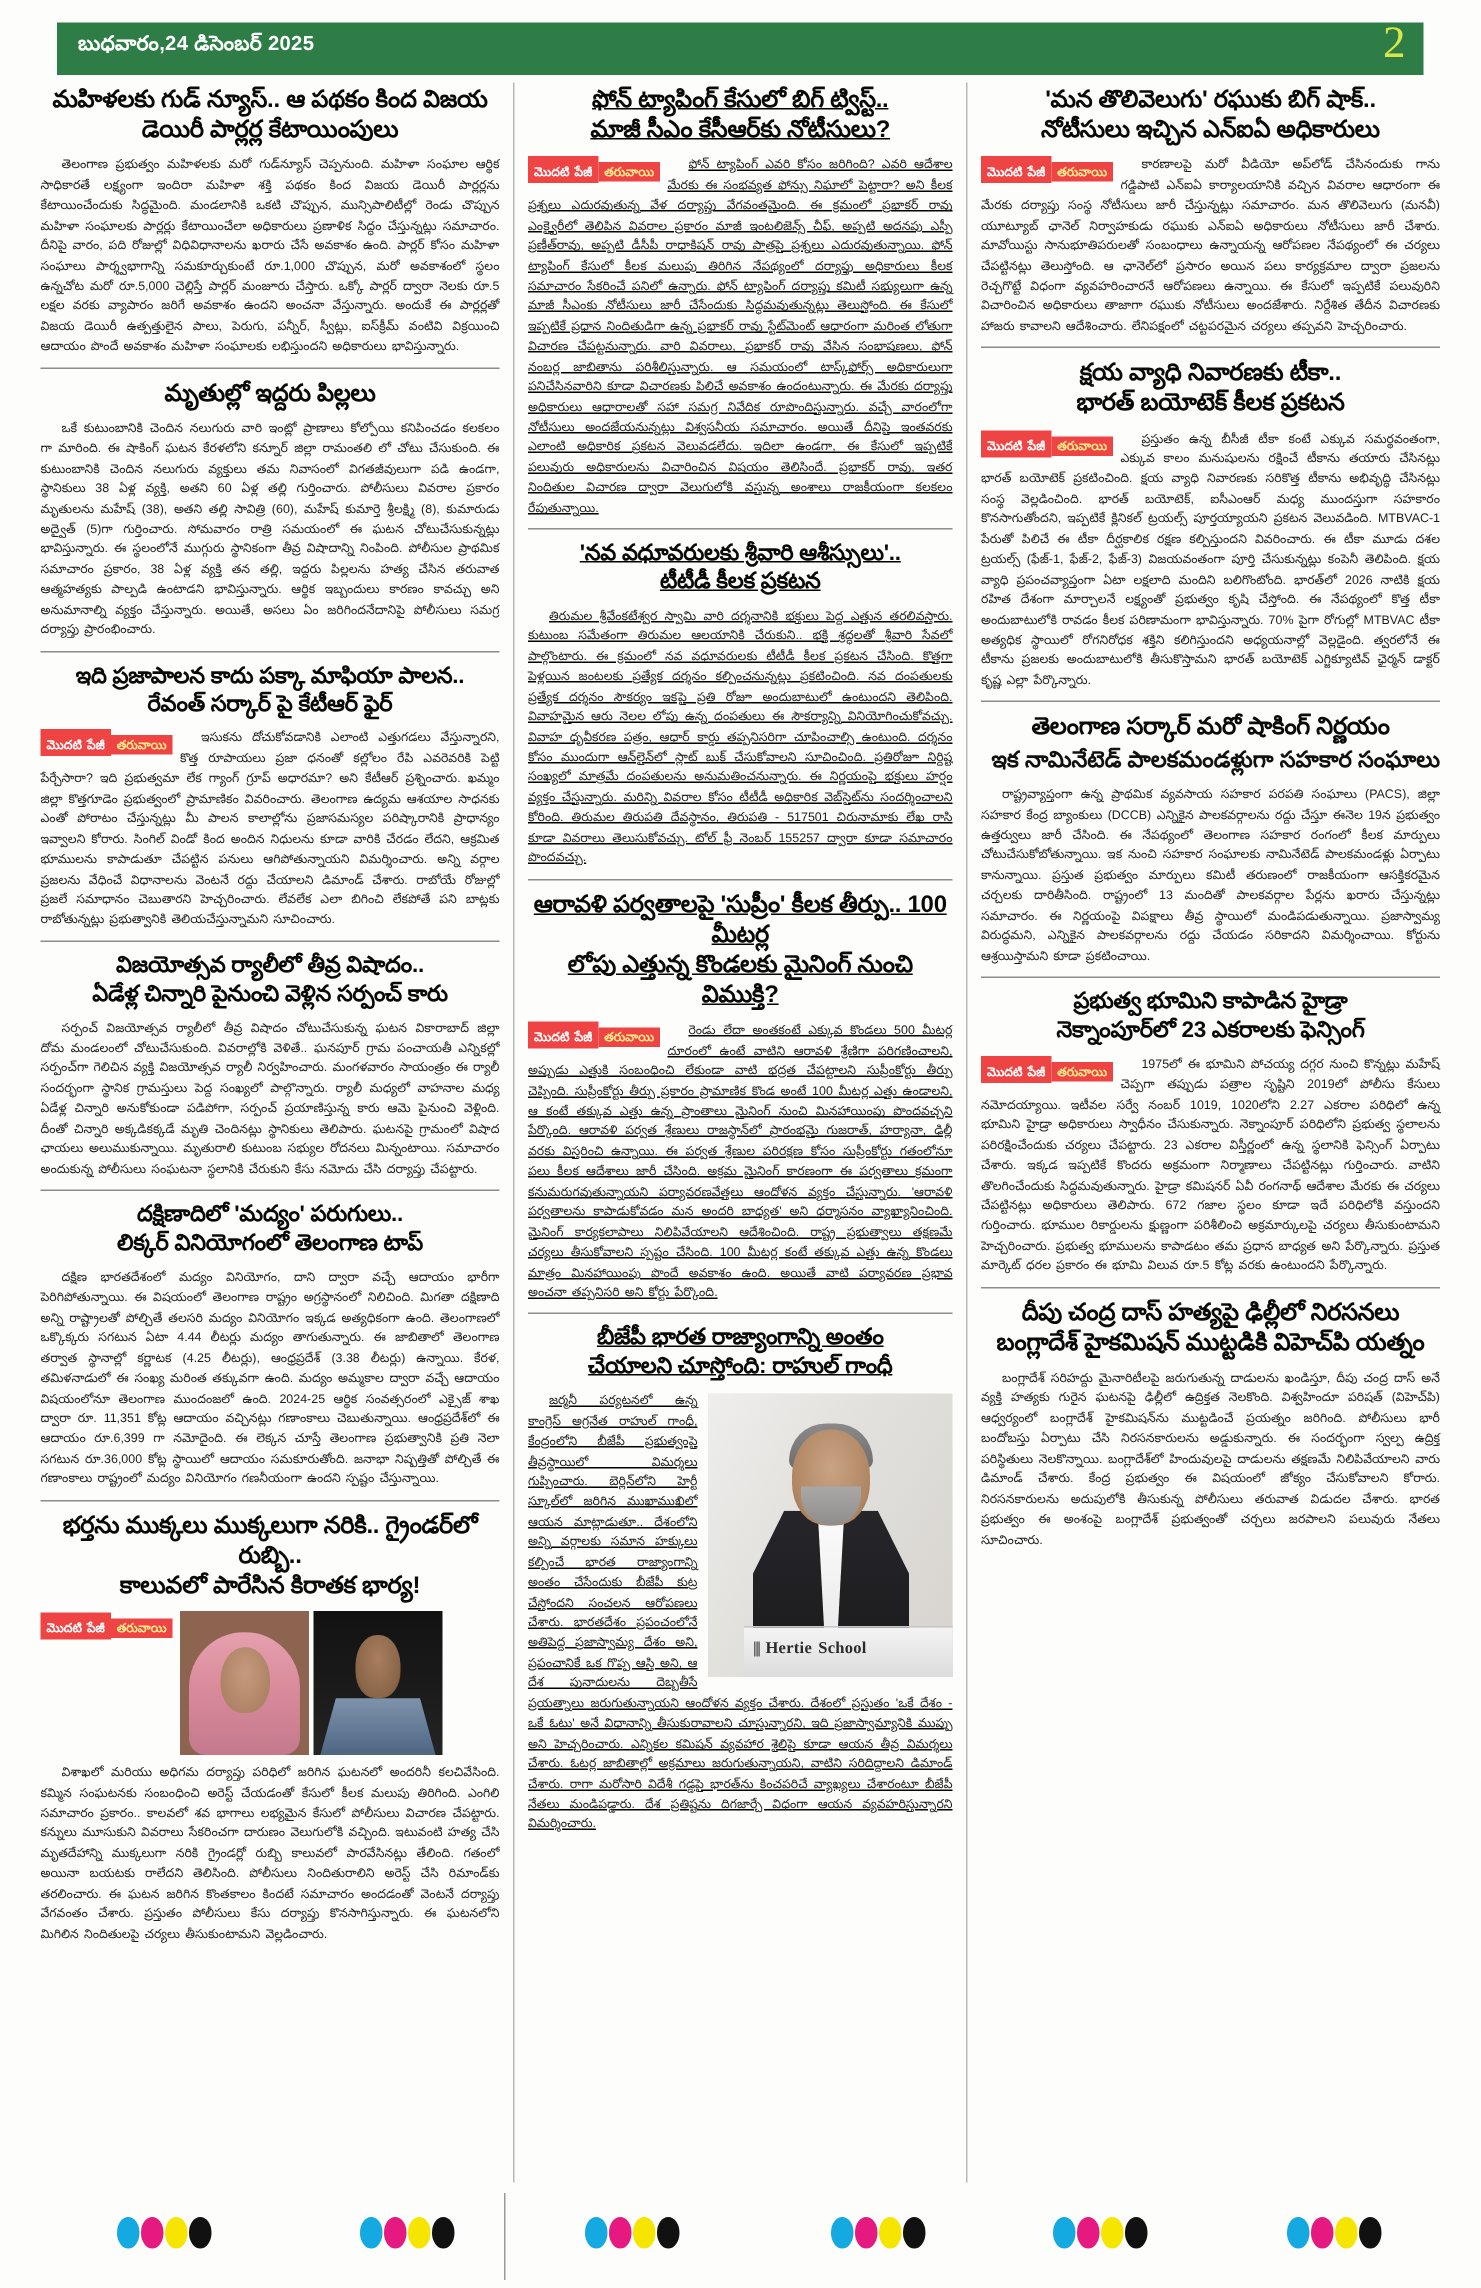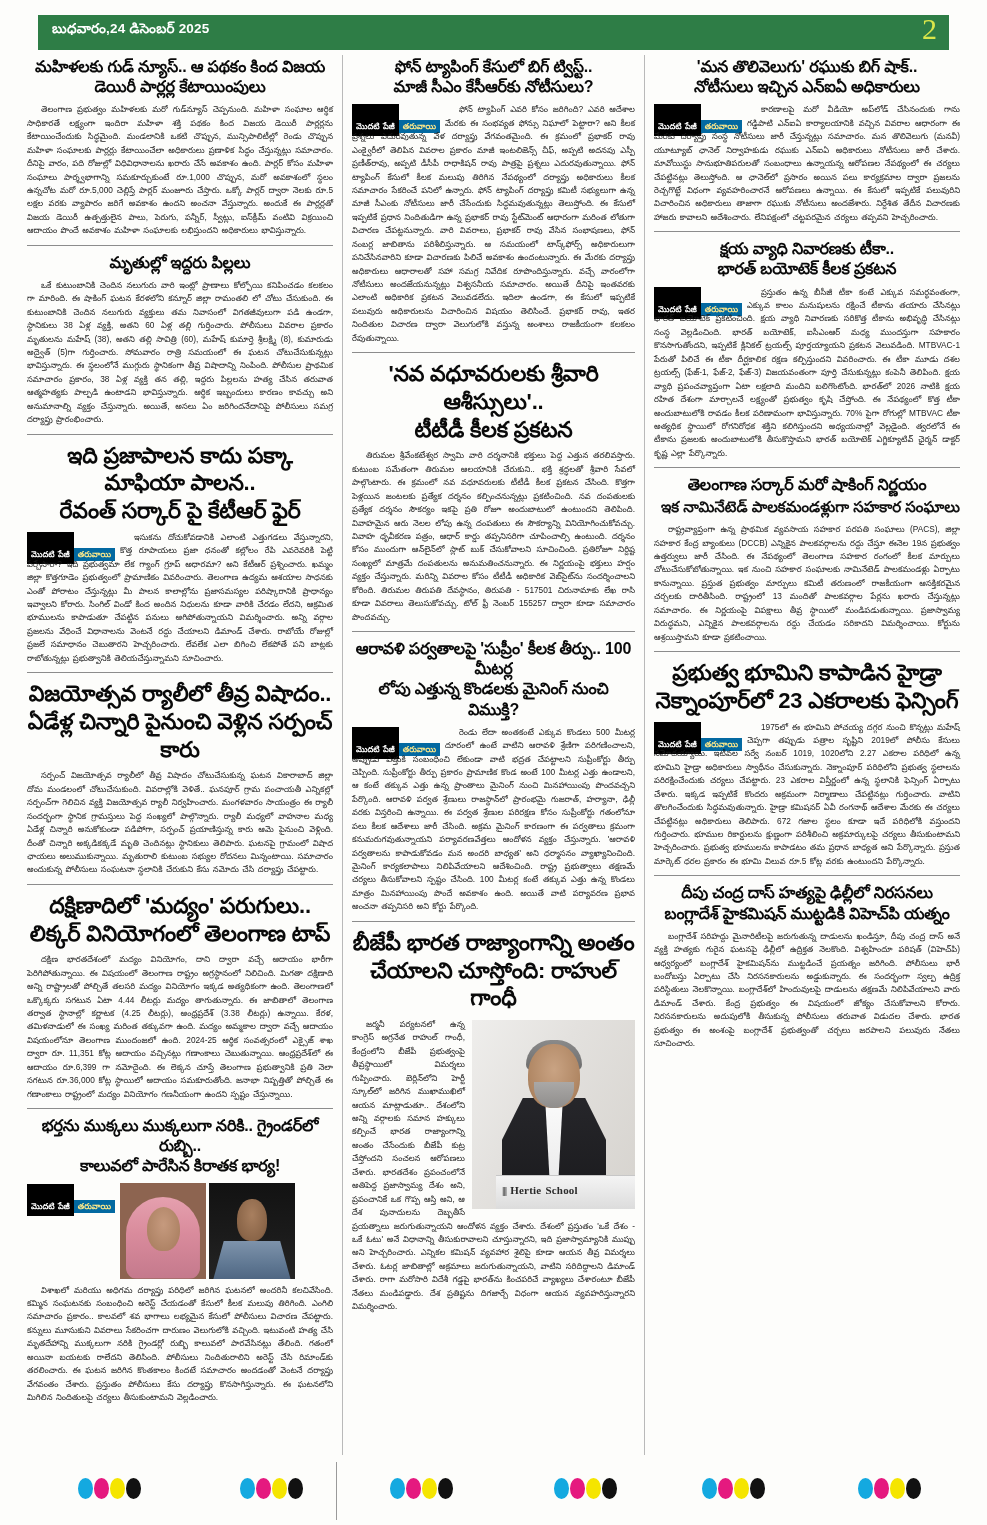--- a/index.html
+++ b/index.html
@@ -48,42 +48,42 @@
     left: 18px; top: 55px;
     width: 951px; height: 1400px;
     display: flex;
     gap: 0;
   }
   .col {
     position: relative;
     padding: 0 9px;
   }
   .col-1 { width: 324px; }
-  .col-2 { width: 303px; border-left: 1px solid #b9b9b9; border-right: 1px solid #b9b9b9;}
+  .col-2 { width: 303px; border-left: 1px solid #b9b9b9; border-right: 1px solid #b9b9b9; text-decoration: underline;}
   .col-3 { width: 324px; }
 
   
   .article { margin-bottom: 7px; }
   .rule {
     border: 0;
     border-top: 1.4px solid #8c8c8c;
     margin: 6px 0 7px 0;
   }
 
   .hl {
     font-family: "Liberation Sans", "DejaVu Sans", sans-serif;
     font-weight: bold;
     color: #0a0a0a;
     text-align: center;
     line-height: 1.26;
     letter-spacing: -0.2px;
     margin: 2px 0 6px 0;
   }
   .hl.big   { font-size: 16px; }
-  .hl.mid   { font-size: 22px; }
+  .hl.mid   { font-size: 15px; }
   .hl.small { font-size: 16px; text-align: center; }
   .hl .l2 { display: block; }
 
   .subhl {
     font-size: 15px;
     font-weight: bold;
     text-align: right;
     color: #111;
     line-height: 1.25;
     margin: -3px 0 6px 0;
@@ -97,28 +97,28 @@
     line-height: 13px;
     font-size: 8.2px;
     font-weight: bold;
     white-space: nowrap;
     margin: 1px 5px 2px 0;
     float: left;
     shape-outside: inset(0);
   }
   .badge .b1 {
     display: inline-block;
-    background: #000000;
+    background: #ef4444;
     color: #ffffff;
-    padding: 16px 4px;
-    height: 29px;
+    padding: 4px 4px;
+    height: 18px;
   }
   .badge .b2 {
     display: inline-block;
-    background: #0369a1;
+    background: #ef4444;
     color: #ffe98a;
     padding: 0 4px;
     height: 13px;
   }
 
   
   .body {
     font-size: 8.3px;
     line-height: 1.62;
     color: #1b1b1b;

